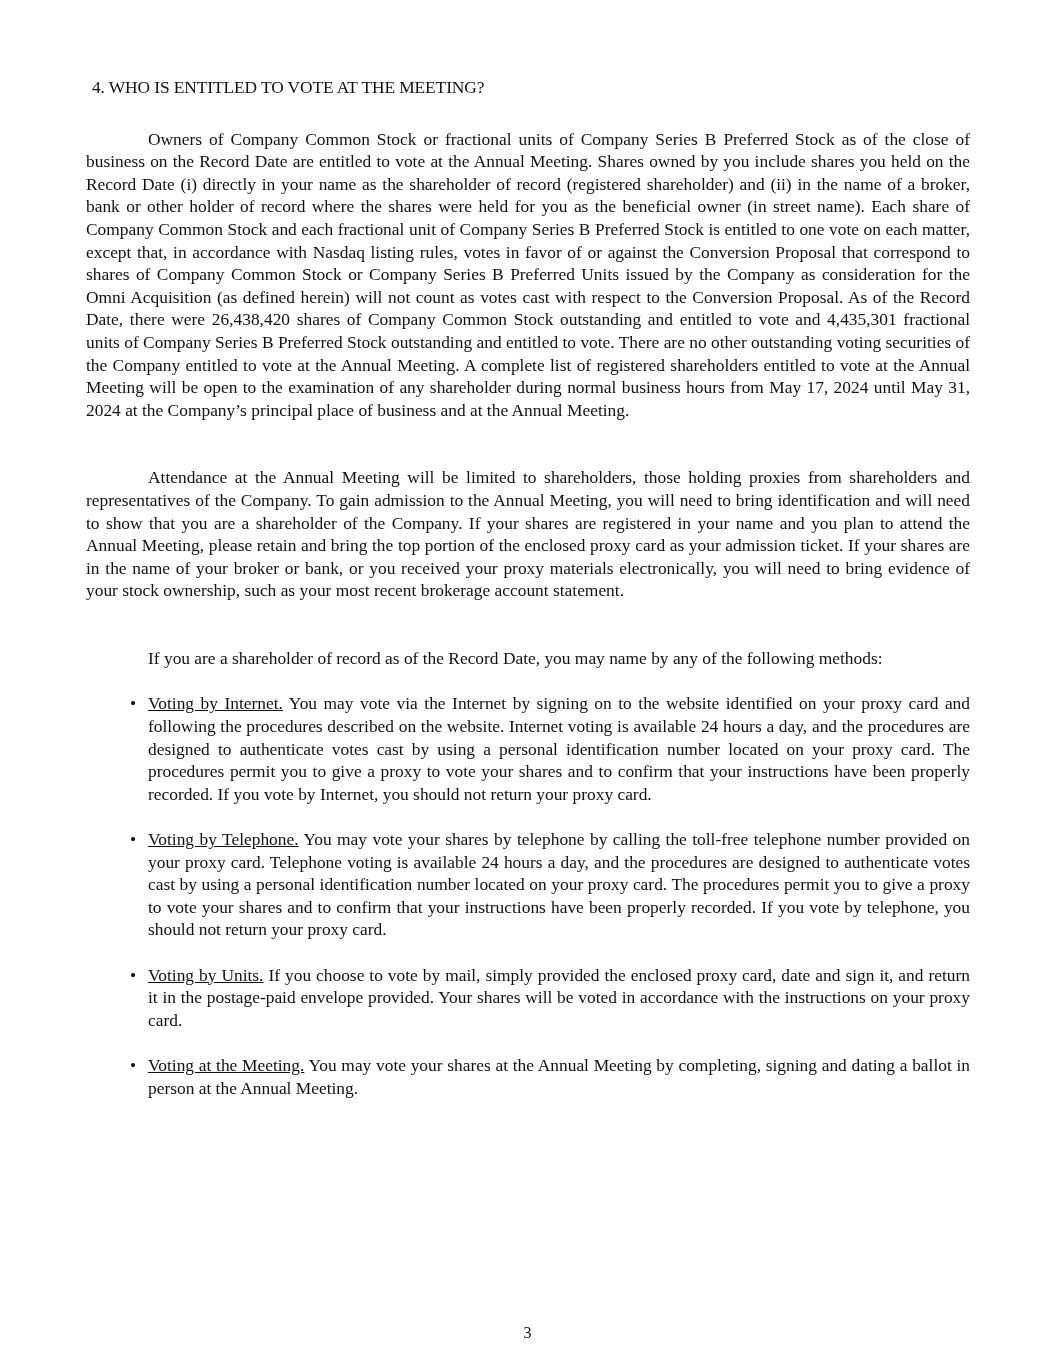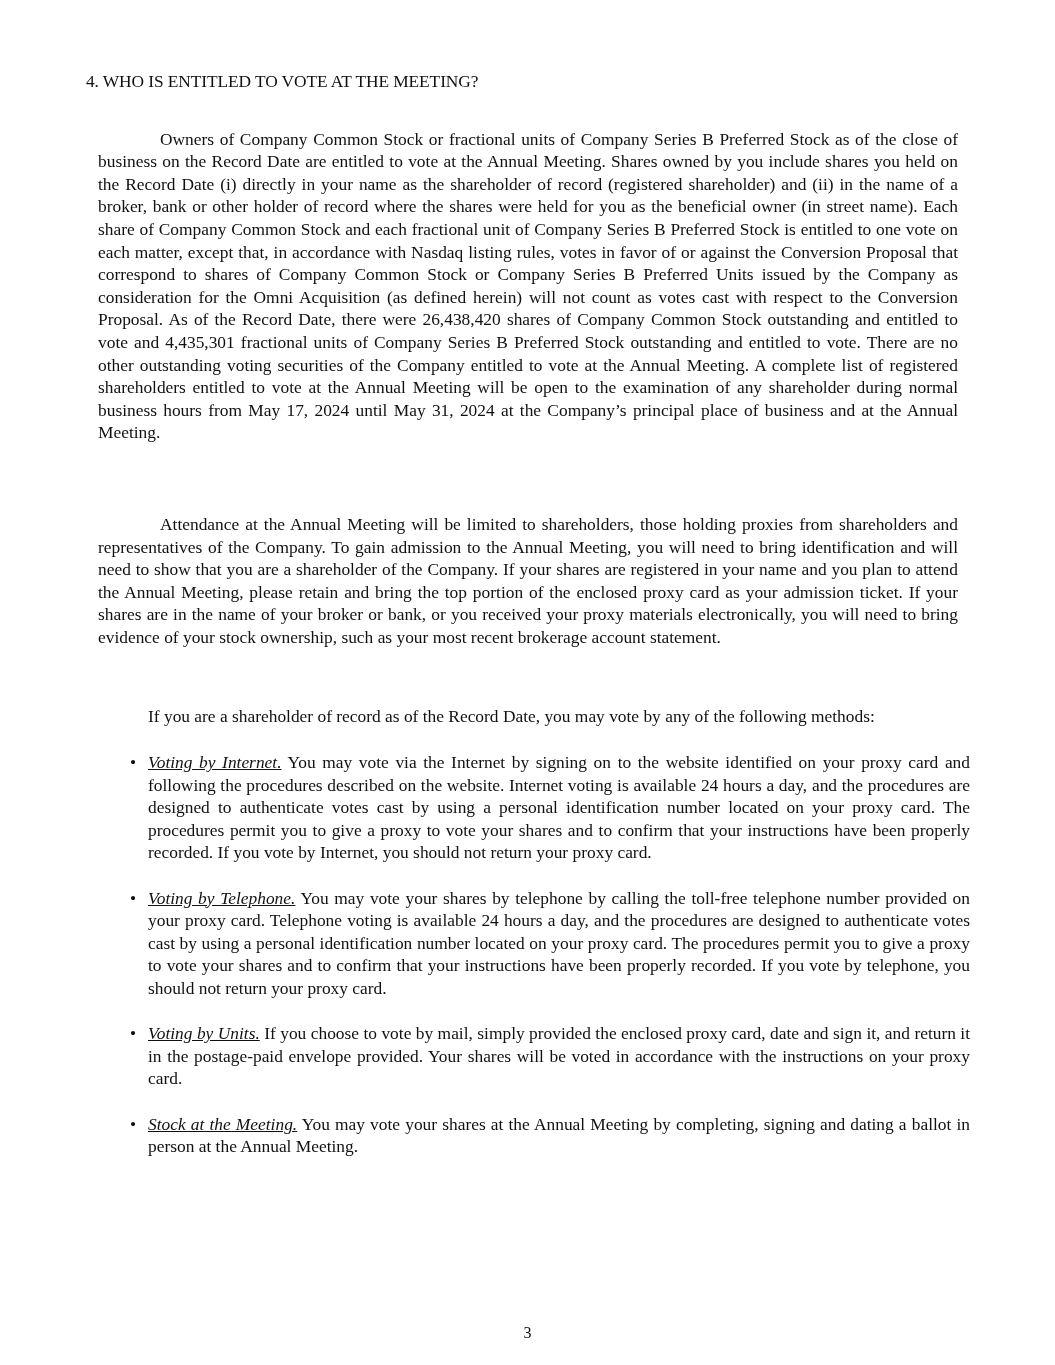--- a/index.html
+++ b/index.html
@@ -13,28 +13,28 @@
       font-size: 17.4px;
       line-height: 22.6px;
     }
     .page {
       position: absolute;
       left: 86px;
       top: 70px;
       width: 884px;
     }
     .heading {
-      margin: 0;
+      margin: 6px;
       font-weight: normal;
       font-size: 17.4px;
       line-height: 22.6px;
       letter-spacing: -0.1px;
     }
     .para {
-      margin: 12px;
+      margin: 0;
       text-align: justify;
       text-indent: 62px;
     }
     .intro {
       margin: 0;
       padding-left: 62px;
     }
     .gap-head { height: 23px; }
     .gap-sec { height: 22px; }
     .bullets { margin: 0; padding: 0; list-style: none; }
@@ -42,21 +42,21 @@
       position: relative;
       padding-left: 62px;
       text-align: justify;
       margin: 0 0 22.6px 0;
     }
     .bullet .dot {
       position: absolute;
       left: 44px;
       top: 0;
     }
-    .bullet .lead { text-decoration: underline; font-style: italic; }
+    .bullet .lead { text-decoration: underline; }
     .bold { font-weight: normal; }
     .page-num {
       position: absolute;
       top: 1322px;
       left: 0;
       width: 1055px;
       text-align: center;
       font-size: 16px;
     }
   </style>
@@ -75,37 +75,37 @@
 
   <section>
     <div class="gap-head"></div>
     <p class="para">Attendance at the Annual Meeting will be limited to shareholders, those holding proxies from shareholders and representatives of the Company. To gain admission to the Annual Meeting, you will need to bring identification and will need to show that you are a shareholder of the Company.  If your shares are registered in your name and you plan to attend the Annual Meeting, please retain and bring the top portion of the enclosed proxy card as your admission ticket.  If your shares are in the name of your broker or bank, or you received your proxy materials electronically, you will need to bring evidence of your stock ownership, such as your most recent brokerage account statement.</p>
   </section>
 
   <div class="gap-sec"></div>
 
   <section>
     <div class="gap-head"></div>
-    <p class="intro">If you are a shareholder of record as of the Record Date, you may vote by any of the following methods:</p>
+    <p class="intro">If you are a shareholder of record as of the Record Date, you may name by any of the following methods:</p>
     <div class="gap-head"></div>
 
     <ul class="bullets">
       <li class="bullet">
         <span class="dot">•</span>
         <span class="lead">Voting by Internet.</span><span> You may vote via the Internet by signing on to the website identified on your </span><span class="bold">proxy</span><span> </span><span class="bold">c</span><span>ard and following the procedures described on the website. Internet voting is available 24 hours a day, and the procedures are designed to authenticate votes cast by using a personal identification number located on your proxy card. The procedures permit you to give a proxy to vote your shares and to confirm that your instructions have been properly recorded. If you vote by Internet, you should not return your proxy card.</span>
       </li>
       <li class="bullet">
         <span class="dot">•</span>
         <span class="lead">Voting by Telephone.</span><span> You may vote your shares by telephone by calling the toll-free telephone number provided on your proxy card. Telephone voting is available 24 hours a day, and the procedures are designed to authenticate votes cast by using a personal identification number located on your proxy card. The procedures permit you to give a proxy to vote your shares and to confirm that your instructions have been properly recorded. If you vote by telephone, you should not return your proxy card.</span>
       </li>
       <li class="bullet">
         <span class="dot">•</span>
         <span class="lead">Voting by Units.</span><span> If you choose to vote by mail, simply provided the enclosed proxy card, date and sign it, and return it in the postage-paid envelope provided. Your shares will be voted in accordance with the instructions on your proxy card.</span>
       </li>
       <li class="bullet">
         <span class="dot">•</span>
-        <span class="lead">Stock at the Meeting.</span><span> You may vote your shares at the Annual Meeting by completing, signing and dating a ballot in person at the Annual Meeting.</span>
+        <span class="lead">Voting at the Meeting.</span><span> You may vote your shares at the Annual Meeting by completing, signing and dating a ballot in person at the Annual Meeting.</span>
       </li>
     </ul>
   </section>
 </div>
 
 <div class="page-num">3</div>
 
 </body></html>

